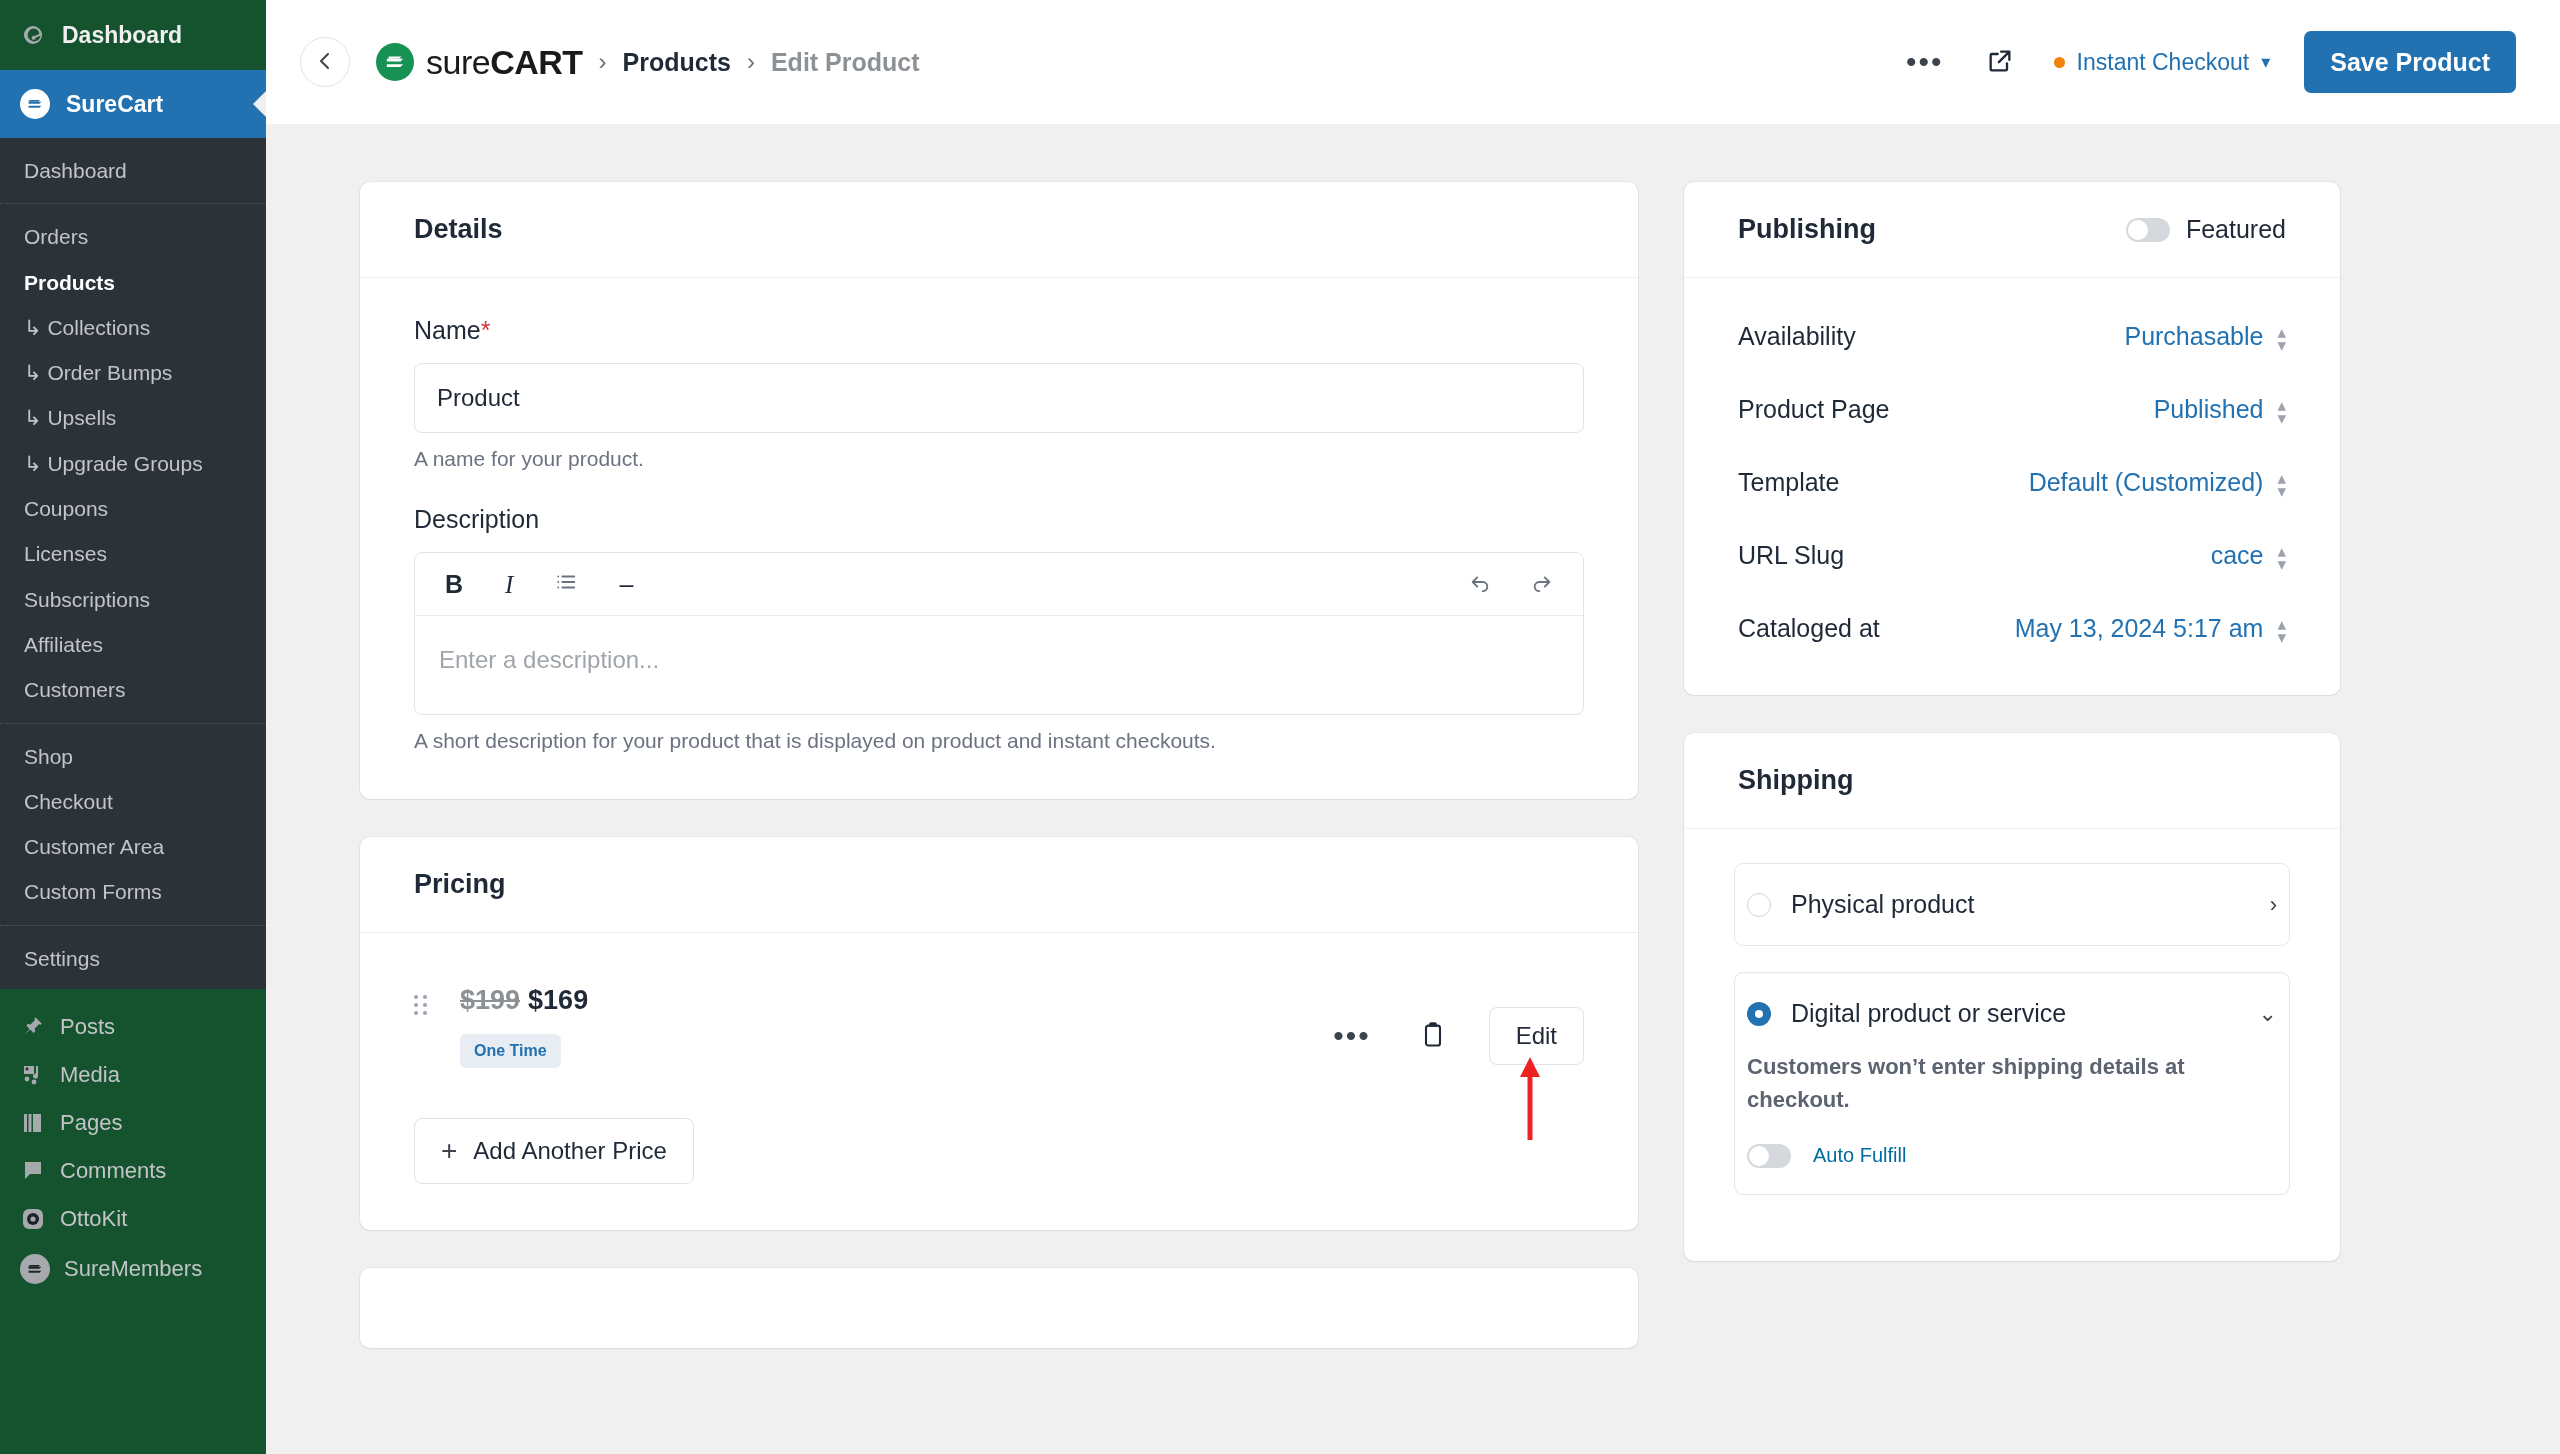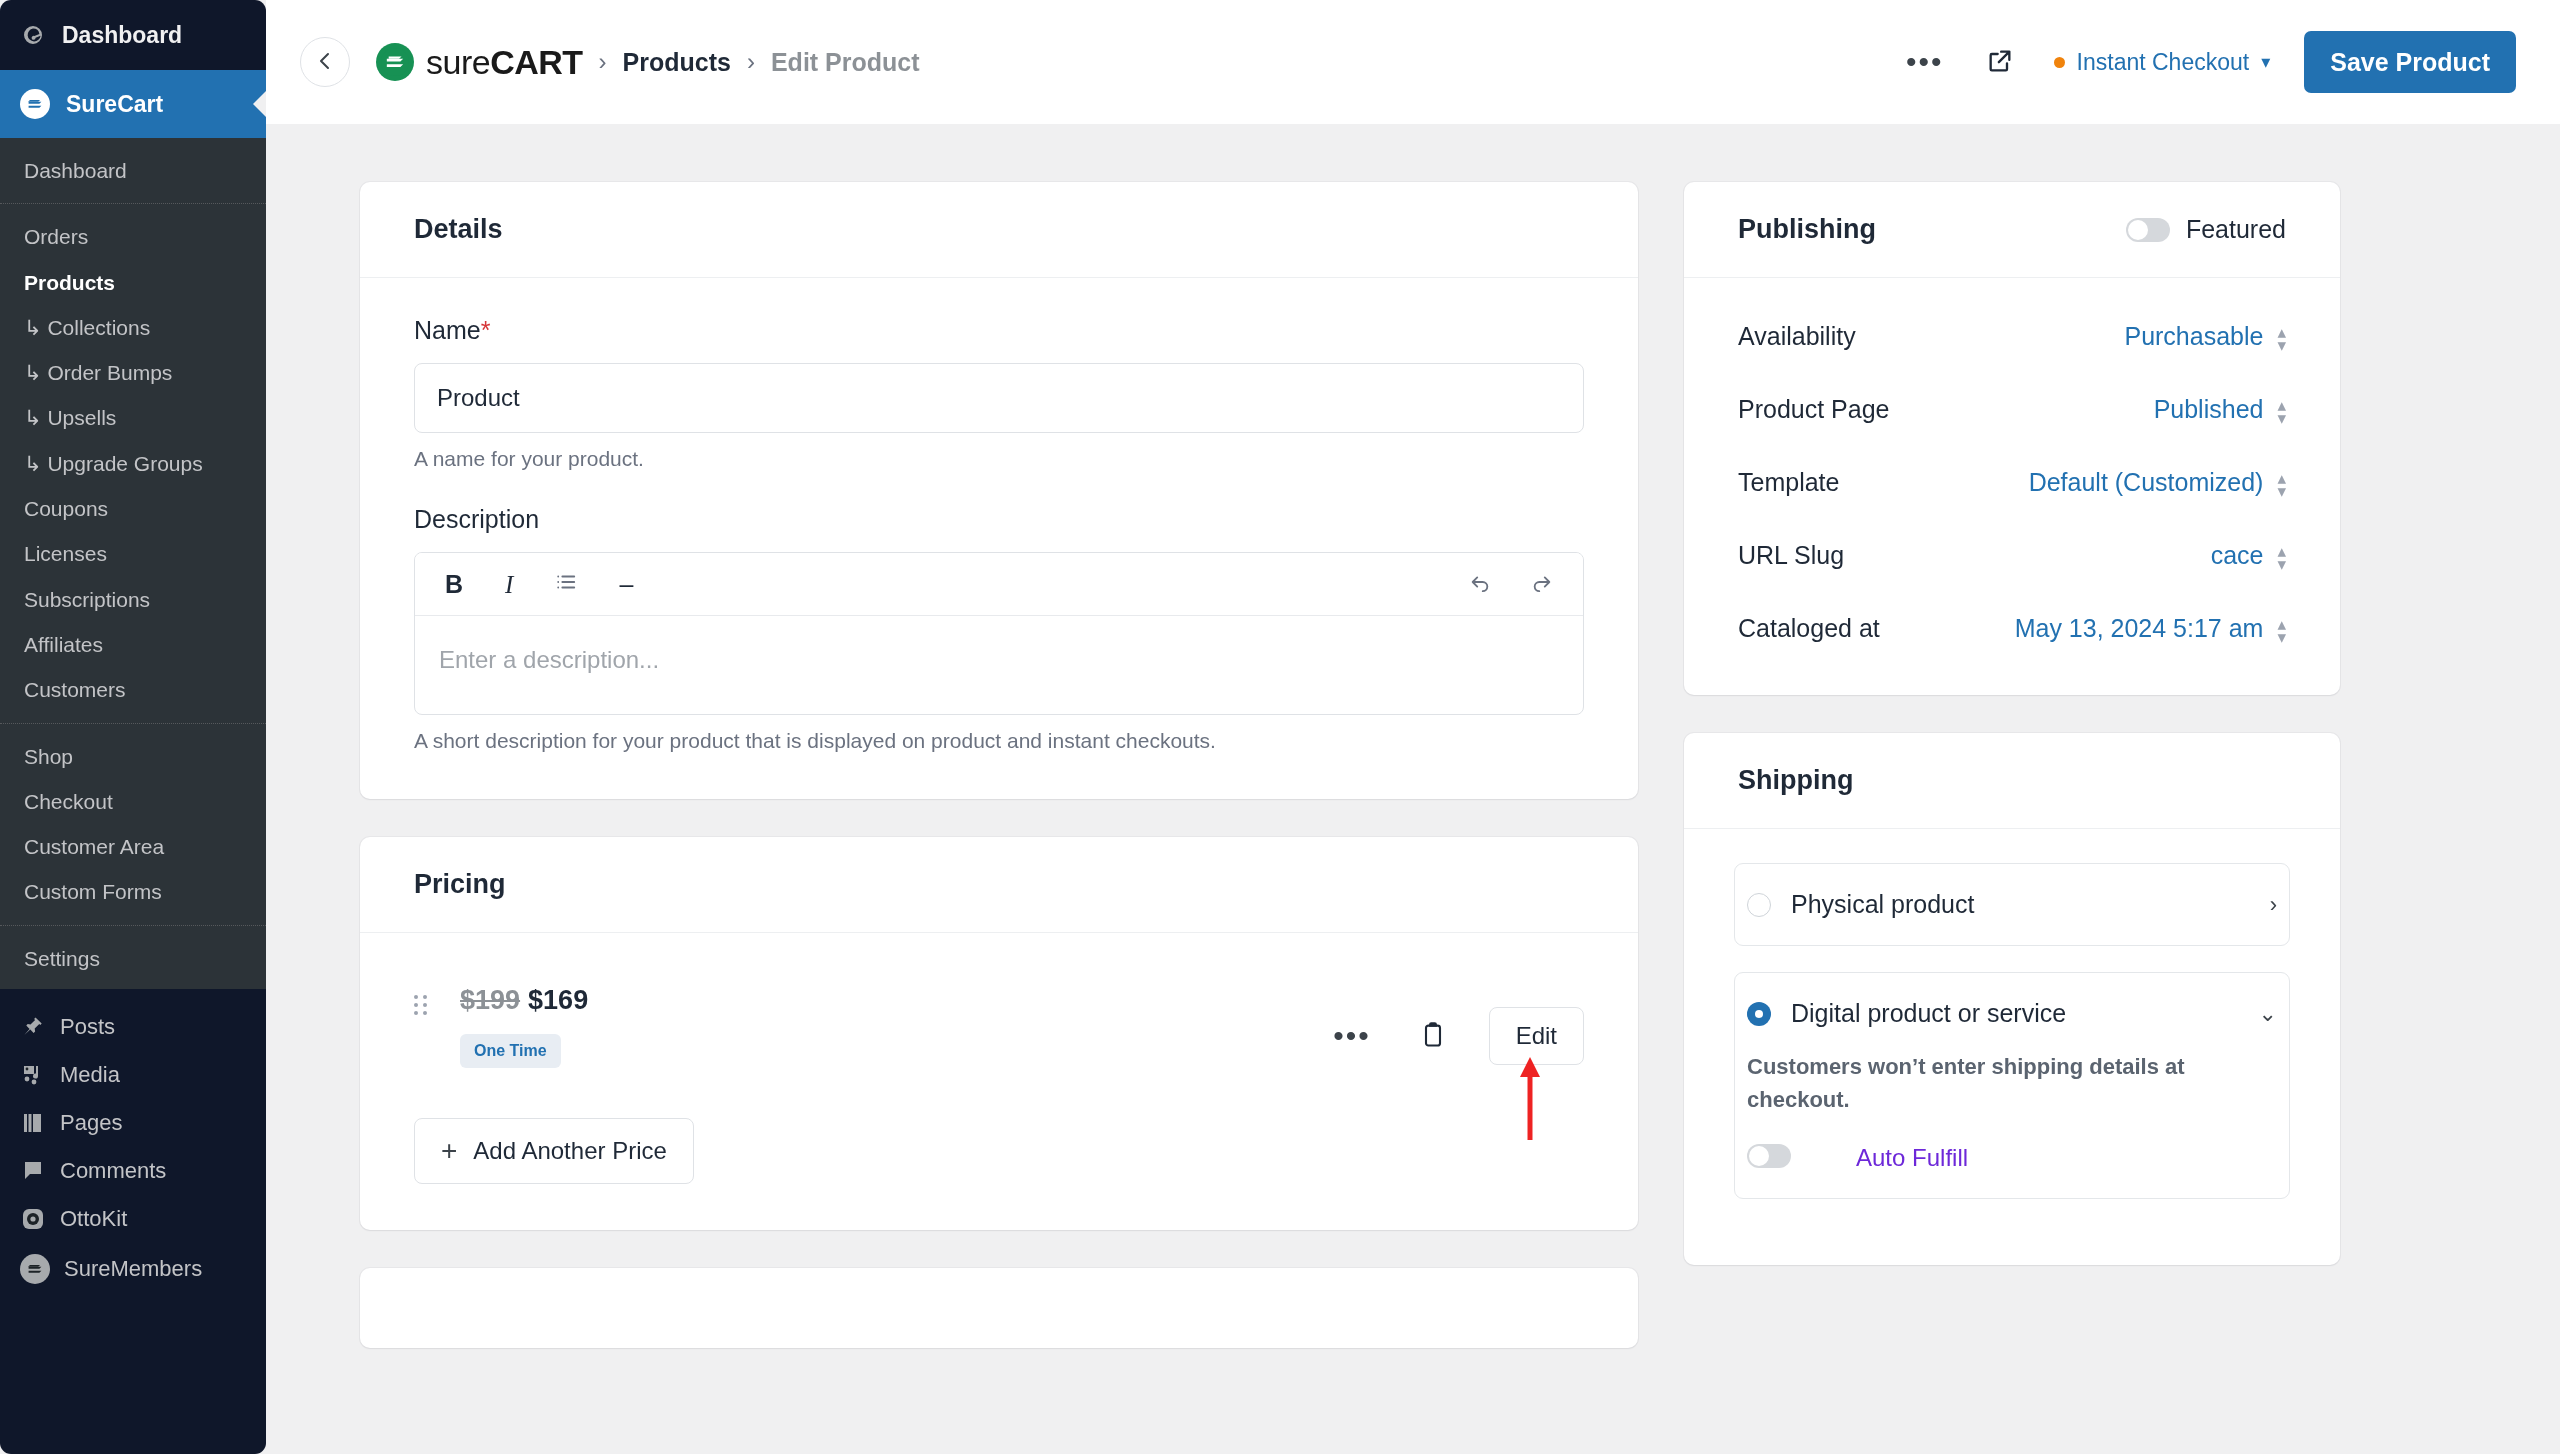--- a/index.html
+++ b/index.html
@@ -7,27 +7,26 @@
     width: 2560px; height: 1454px;
     font-family: "Liberation Sans", sans-serif;
     background: #f0f0f1;
     overflow: hidden;
   }
   .app { display: flex; width: 2560px; height: 1454px; }
 
   
   .sidebar {
     width: 266px; flex: 0 0 266px;
-    background: #0f172a;
+    background: #14532d;
     color: #c3c4c7;
     font-size: 22px;
     padding-bottom: 20px;
     position: relative;
     overflow: hidden;
-    border-radius: 11px;
   }
   .sb-dashboard {
     display: flex; align-items: center; gap: 16px;
     height: 70px; padding: 0 20px;
     color: #f0f0f1; font-weight: bold; font-size: 23px;
   }
   .sb-surecart {
     display: flex; align-items: center; gap: 16px;
     height: 68px; padding: 0 20px;
     background: #2271b1; color: #fff;
@@ -214,21 +213,21 @@
   .ship-opt.sel { border-color: #e4e7ea; }
   .ship-head { display: flex; align-items: center; gap: 20px; }
   .radio { width: 24px; height: 24px; border-radius: 50%; border: 1.6px solid #cfd4d9; flex: 0 0 24px; }
   .radio.on { border: none; background: #2271b1; position: relative; }
   .radio.on::after { content:""; position:absolute; left:8px; top:8px; width:8px; height:8px; border-radius:50%; background:#fff; }
   .ship-title { font-size: 25px; color: #1f2937; }
   .ship-chev { margin-left: auto; color: #3c434a; font-size: 22px; }
   .ship-desc { font-size: 22px; color: #5b6470; line-height: 1.5; margin-top: 22px; font-weight: bold; }
   .fulfil-row { display: flex; gap: 22px; margin-top: 28px; }
   .fulfil-body { flex: 1; }
-  .fulfil-title { font-size: 24px; color: #6d28d9; margin-left: 43px; }
+  .fulfil-title { font-size: 20px; color: #0369a1; }
   .fulfil-desc { font-size: 22px; color: #5b6470; line-height: 1.5; margin-top: 10px; }
 </style>
 </head>
 <body>
 
 <div class="app">
 
   <nav class="sidebar">
 
     <div class="sb-dashboard">

